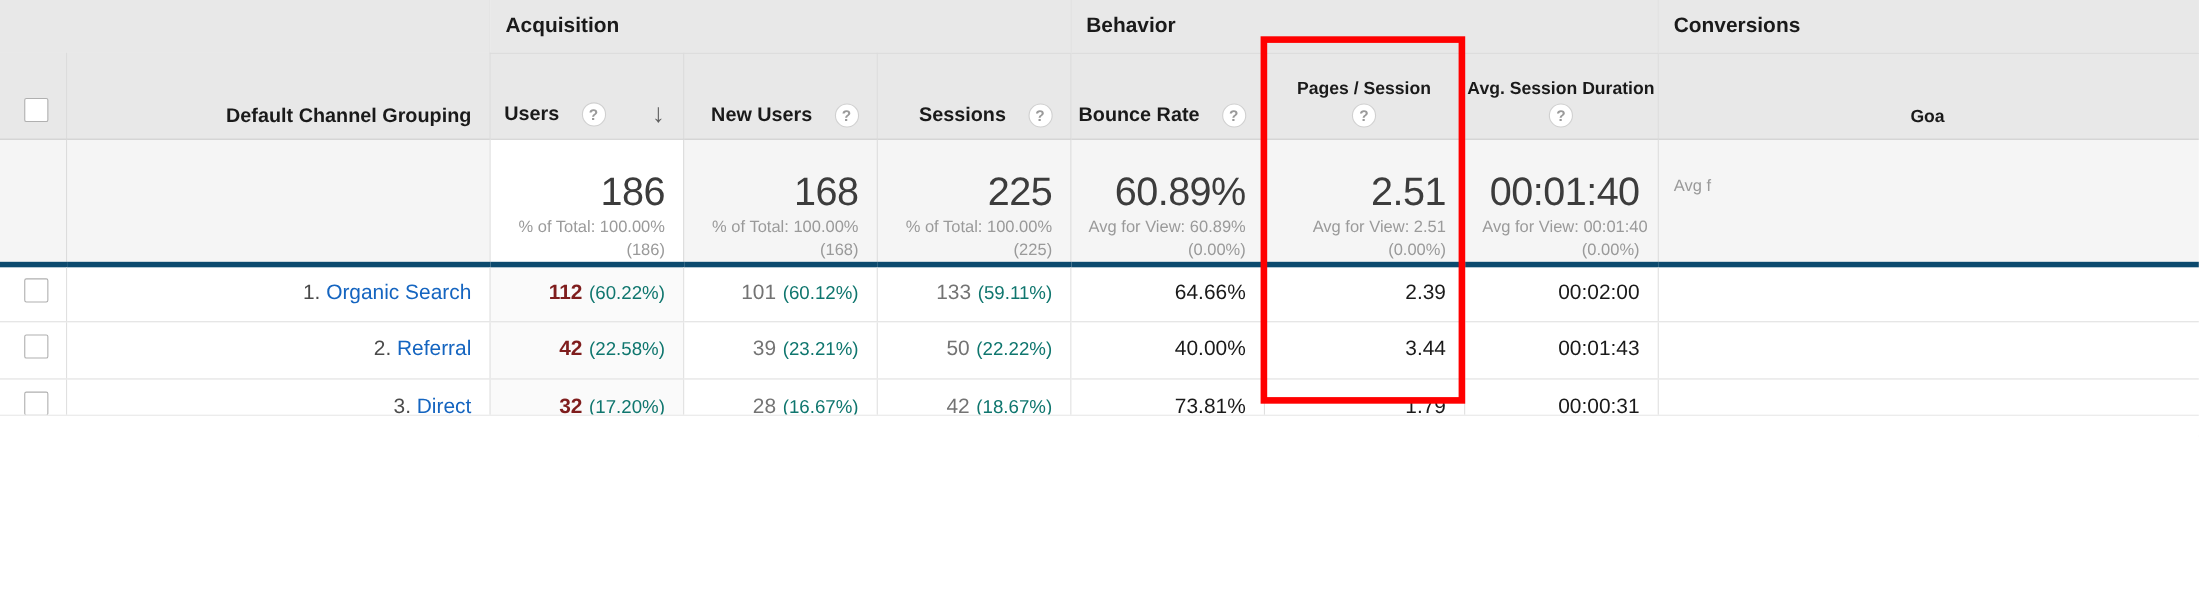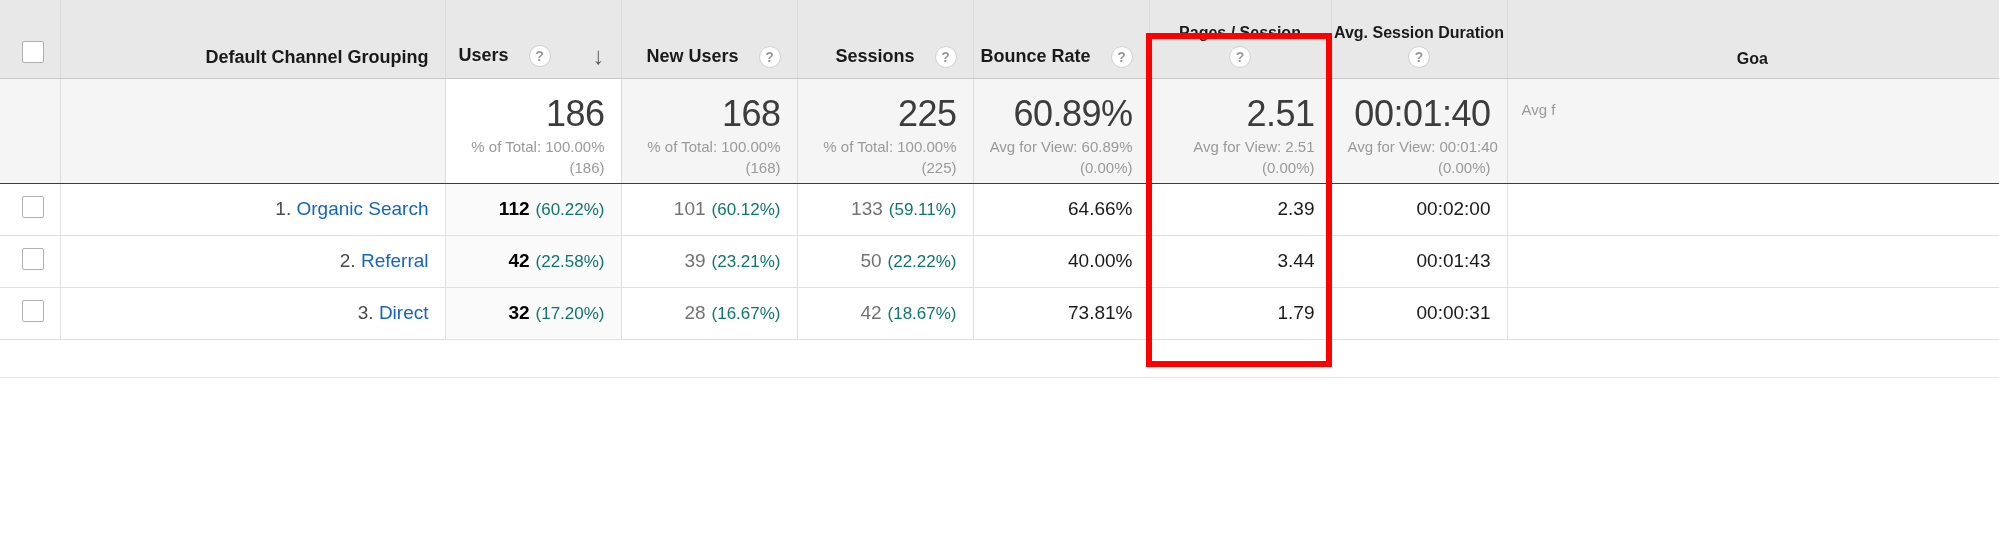--- a/index.html
+++ b/index.html
@@ -117,24 +117,24 @@
     width: 22px; height: 22px;
     border: 1px solid #b0b0b0;
     border-radius: 2px;
     background: #ffffff;
   }
 
   
   tr.summary-row { height: 105px; }
   tr.summary-row td {
     background: #f5f5f5;
-    border-bottom: 1px solid #0c4a6e;
+    border-bottom: 5px solid #0c4a6e;
     border-left: 1px solid #dcdcdc;
     vertical-align: top;
-    padding: 16px 16px 0 16px;
+    padding: 28px 16px 0 16px;
     text-align: right;
     white-space: nowrap;
   }
   tr.summary-row td.no-left { border-left: none; }
   tr.summary-row td.sorted { background: #ffffff; }
   .big-num {
     font-size: 36px;
     font-weight: 400;
     color: #3c3c3c;
     line-height: 1.05;
@@ -163,21 +163,21 @@
   tr.data-row td.no-left { border-left: none; }
   tr.data-row td.sorted { background: #fafafa; }
   td.cb-cell { text-align: center; padding: 0; }
   td.dim-cell {
     text-align: left;
     padding-left: 30px;
     font-size: 19px;
   }
   .rank { color: #4a4a4a; display: inline-block; min-width: 34px; }
   .dim-link { color: #1565c0; text-decoration: none; }
-  .val-main { font-weight: bold; color: #000000; }
+  .val-main { font-weight: bold; color: #7f1d1d; }
   .val-pct { color: #0f766e; font-size: 17px; margin-left: 6px; }
   .val-plain { color: #737373; }
 
   
   .redbox {
     position: absolute;
     left: 1146px;
     top: 33px;
     width: 186px;
     height: 334px;
@@ -210,20 +210,26 @@
       <col style="width:176px">
       <col style="width:176px">
       <col style="width:176px">
       <col style="width:176px">
       <col style="width:182px">
       <col style="width:176px">
       <col style="width:492px">
     </colgroup>
 
     <tbody>
+        <tr class="group-row">
+      <td class="blank" colspan="2"></td>
+      <td class="sep-left" colspan="3">Acquisition</td>
+      <td class="sep-left" colspan="3">Behavior</td>
+      <td class="sep-left">Conversions</td>
+    </tr>
 
     <tr class="metric-row">
       <th class="checkbox-head no-left" rowspan="1">
         <span class="cbox"></span>
       </th>
       <th class="dim-head">Default Channel Grouping</th>
 
       <th>
         <span class="m-head-inner">
           <span>Users</span>

